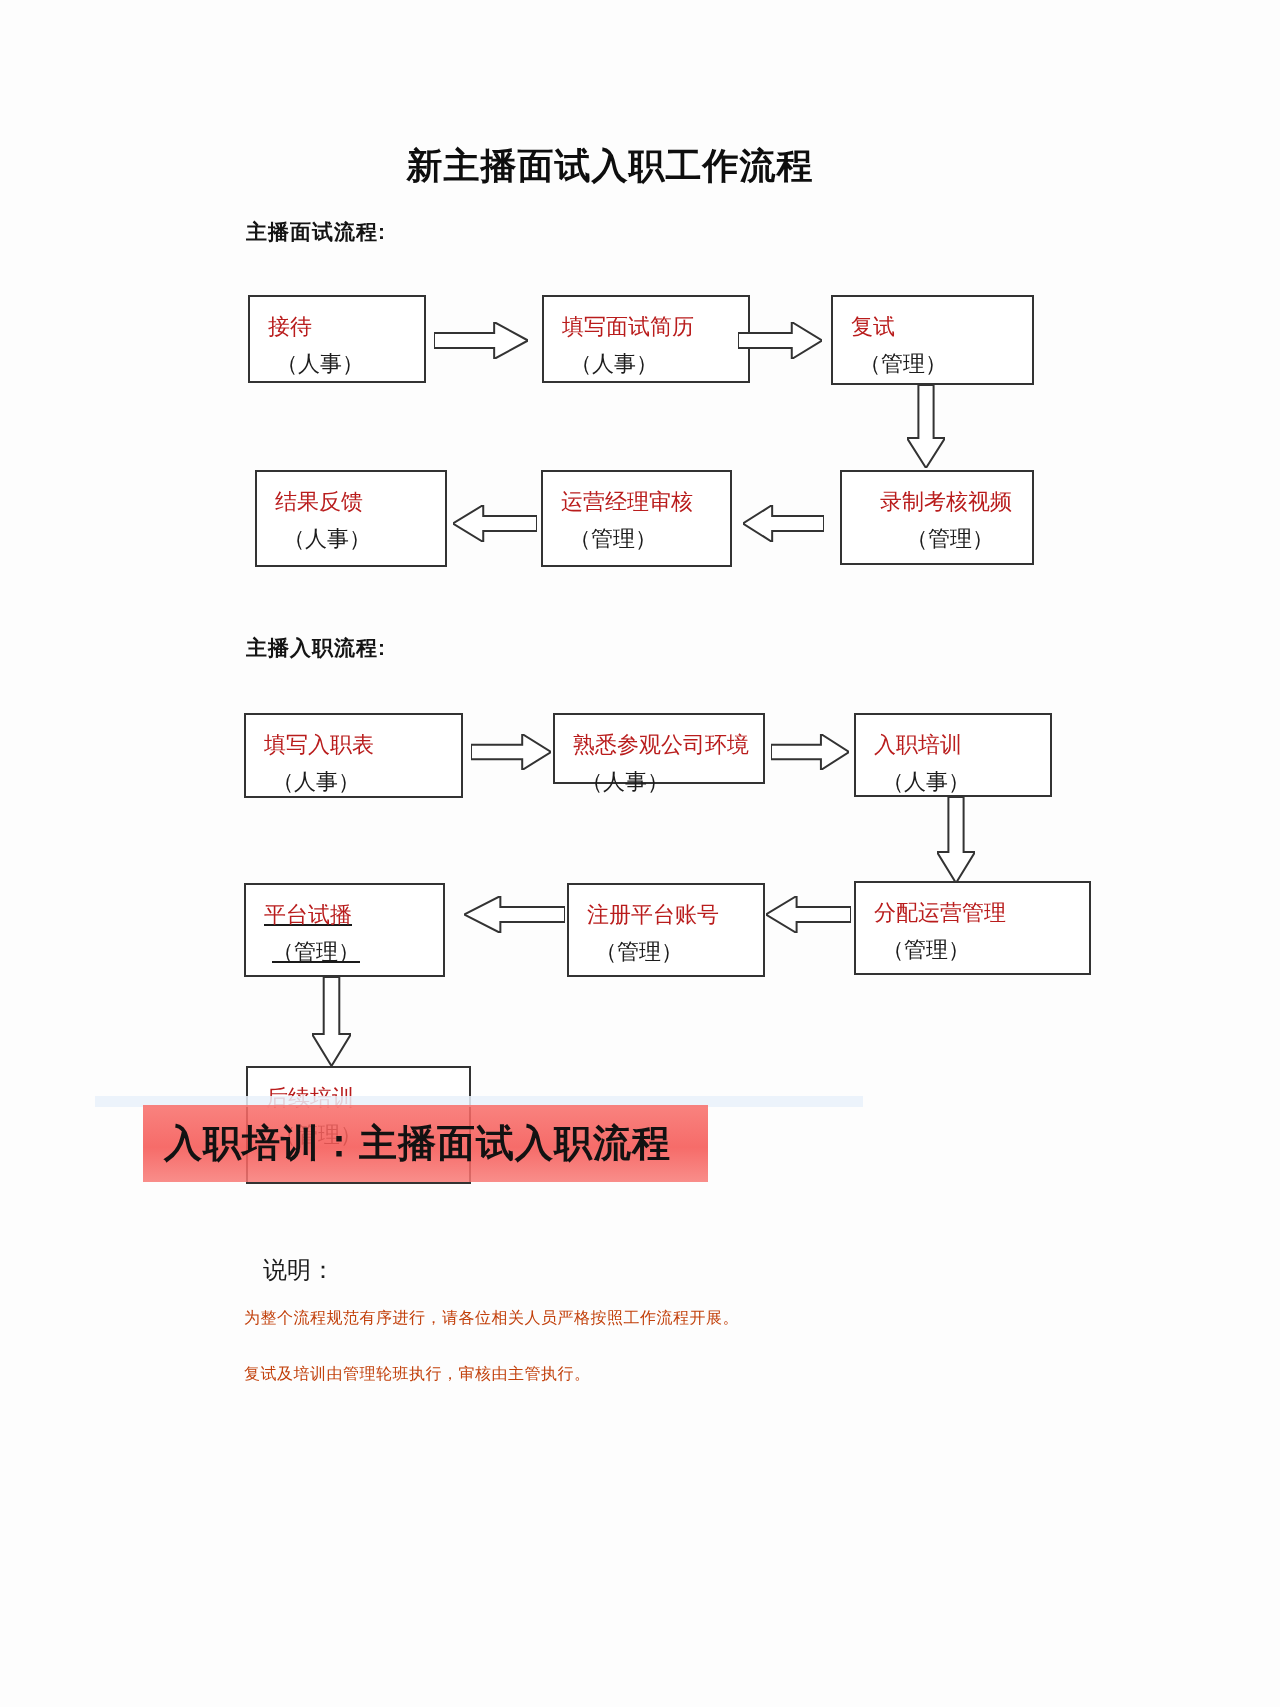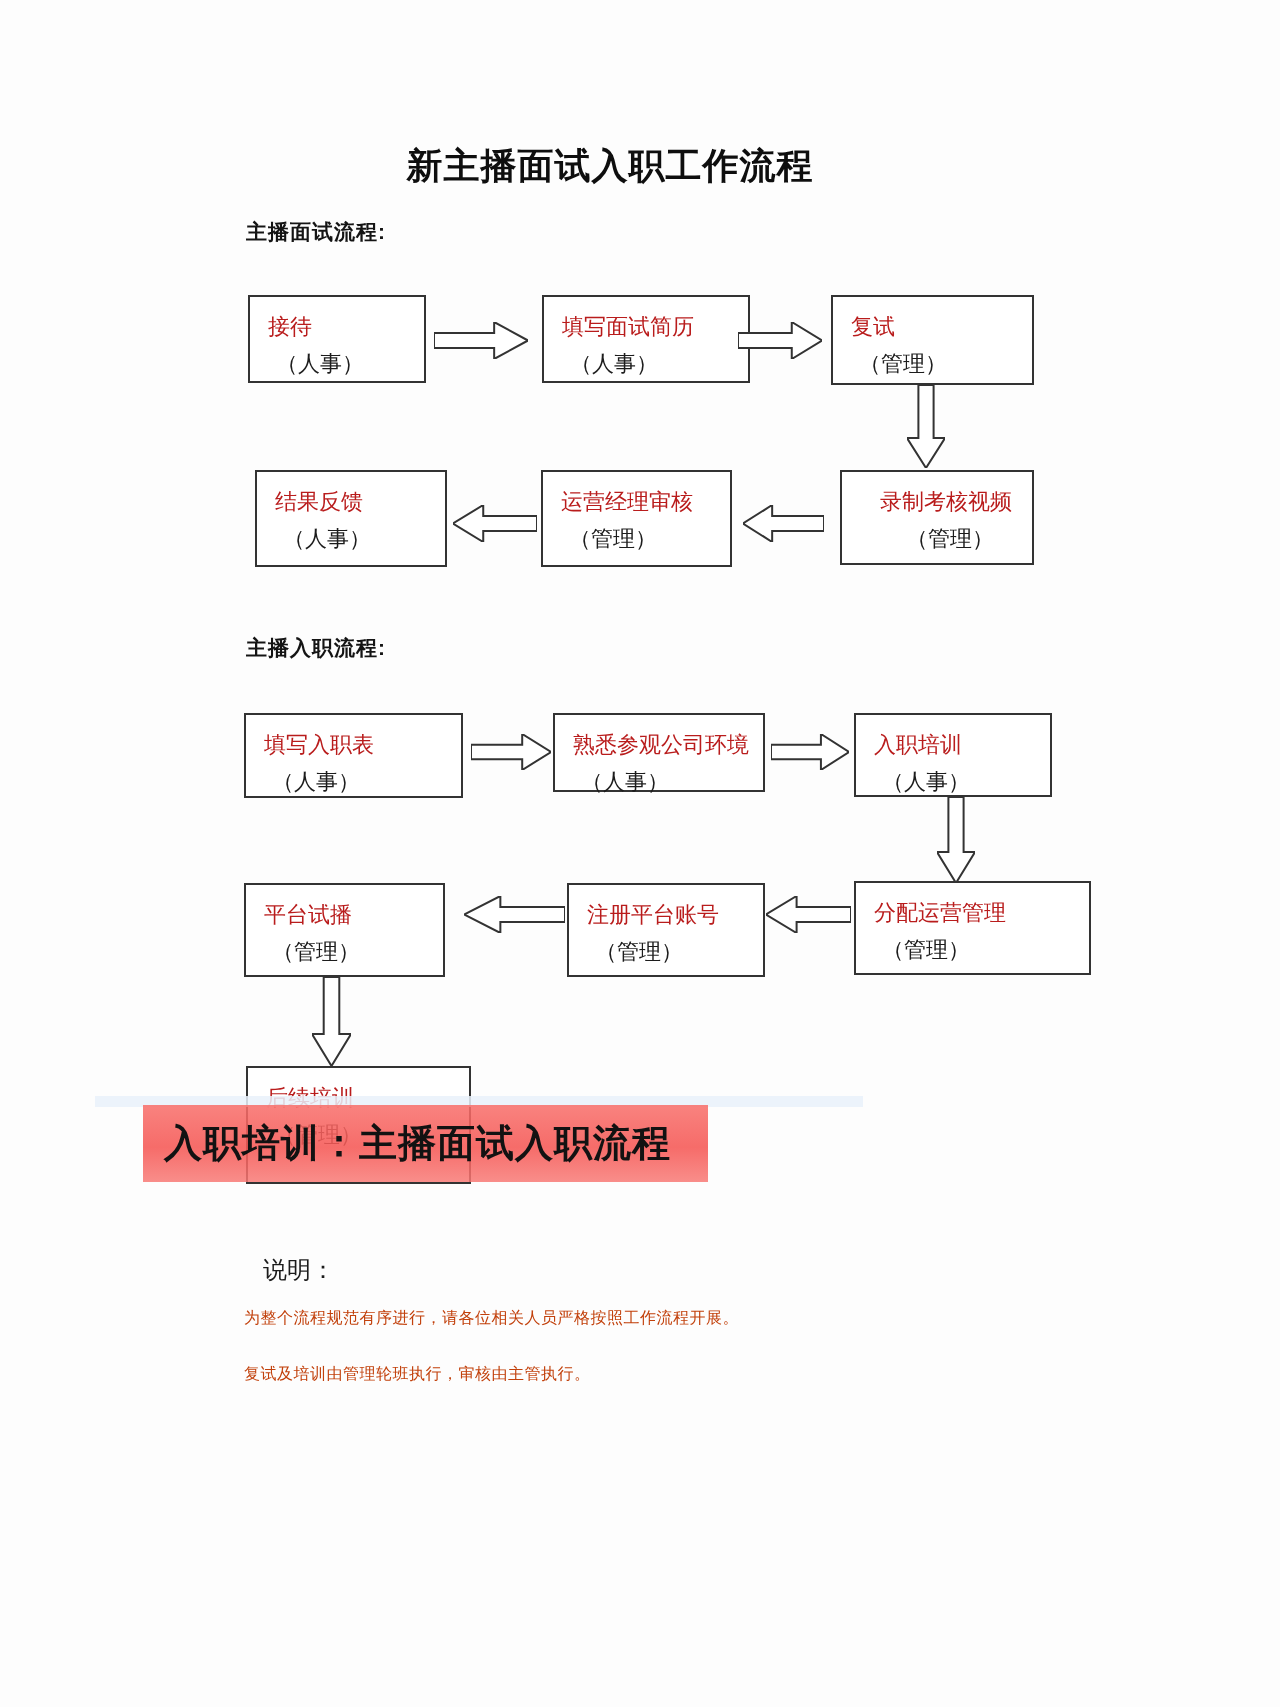--- a/index.html
+++ b/index.html
@@ -34,24 +34,24 @@
   
   .bA{left:248px;top:295px;width:178px;height:88px;}
   .bB{left:542px;top:295px;width:208px;height:88px;}
   .bC{left:831px;top:295px;width:203px;height:90px;}
   
   .bD{left:255px;top:470px;width:192px;height:97px;}
   .bE{left:541px;top:470px;width:191px;height:97px;}
   .bF{left:840px;top:470px;width:194px;height:95px;text-align:center;}
   
   .bG{left:244px;top:713px;width:219px;height:85px;}
-  .bH{left:553px;top:713px;width:212px;height:79px;}
+  .bH{left:553px;top:713px;width:212px;height:71px;}
   .bI{left:854px;top:713px;width:198px;height:84px;}
   
-  .bJ{left:244px;top:883px;width:201px;height:94px;}
+  .bJ{left:244px;top:883px;width:201px;height:94px;text-decoration:underline;}
   .bK{left:567px;top:883px;width:198px;height:94px;}
   .bL{left:854px;top:881px;width:237px;height:94px;}
   
   .bM{left:246px;top:1066px;width:225px;height:118px;}
   .arrow{position:absolute;z-index:2;}
   .arrow svg{display:block;width:100%;height:100%;}
   .aAB{left:434px;top:322px;width:94px;height:37px;}
   .aBC{left:738px;top:322px;width:84px;height:37px;}
   .dC {left:907px;top:385px;width:38px;height:83px;}
   .aED{left:453px;top:505px;width:84px;height:37px;}

